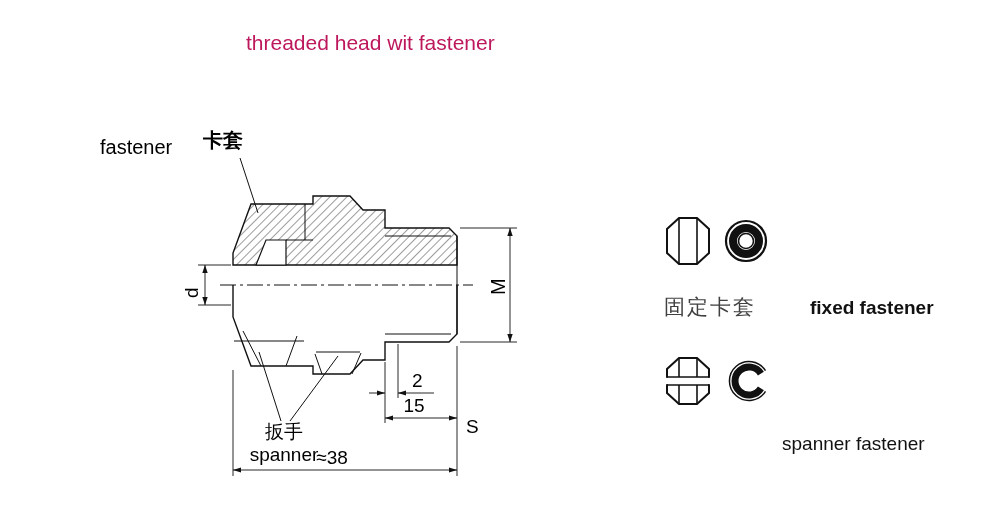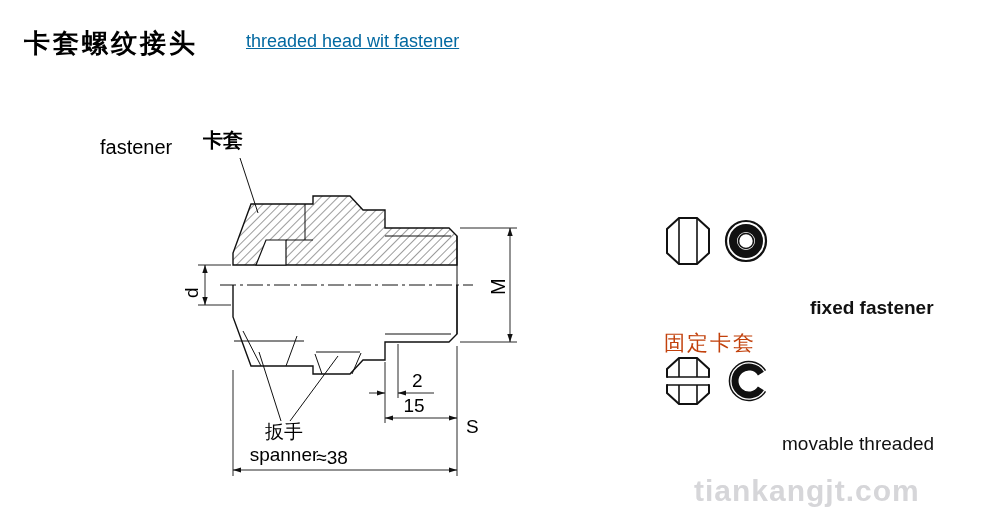--- a/index.html
+++ b/index.html
@@ -1,22 +1,22 @@
 <!DOCTYPE html>
 <html><head>
 <meta charset="utf-8">
 <style>
   * { margin:0; padding:0; box-sizing:border-box; }
   html,body { background:#ffffff; }
   body { font-family:"Liberation Sans", sans-serif; }
   .canvas { position:relative; width:1000px; height:531px; background:#fff; overflow:hidden; }
   .abs { position:absolute; white-space:nowrap; }
   .title-zh { left:24px; top:26px; font-size:26px; font-weight:bold; letter-spacing:3px; color:#000; }
-  .title-en { left:246px; top:31px; font-size:18px; color:#0369a1;text-decoration:underline; }
-  .legend-zh { font-size:21px; letter-spacing:2px; color:#c2410c;margin-top:36px; }
+  .title-en { left:246px; top:31px; font-size:21px; color:#be185d; }
+  .legend-zh { font-size:21px; letter-spacing:2px; color:#404040; }
   .legend-en { font-size:19px; color:#111; }
   .pos-fixed-zh   { left:664px; top:293px; }
   .pos-fixed-en   { left:810px; top:297px;font-weight:bold; }
   .pos-movable-zh { left:664px; top:421px; }
   .pos-movable-en { left:782px; top:433px; }
   .watermark { left:694px; top:474px; font-size:30px; font-weight:bold; letter-spacing:1px; color:#d6d6d9; }
   svg { position:absolute; left:0; top:0; }
   svg text { font-family:"Liberation Sans", sans-serif; fill:#000; }
   .thin { stroke:#111; stroke-width:1;   fill:none; }
   .dim  { stroke:#111; stroke-width:0.9; fill:none; }
@@ -133,22 +133,20 @@
       <rect x="665" y="377.8" width="46" height="6.4" fill="#fff"></rect>
       <line x1="667" y1="377" x2="709" y2="377" stroke="#111" stroke-width="1.6"></line>
       <line x1="667" y1="385" x2="709" y2="385" stroke="#111" stroke-width="1.6"></line>
     </g>
     <g>
       <path d="M765.5,370.7 A19.5,19.5 0 1 0 765.5,391.3" fill="none" stroke="#111" stroke-width="1.5"></path>
       <path d="M760.9,373.6 A14,14 0 1 0 760.9,388.4" fill="none" stroke="#111" stroke-width="7"></path>
     </g>
   </svg>
 
-  <div class="abs title-zh">卡套螺纹接头</div>
   <div class="abs title-en">threaded head wit fastener</div>
 
   <div class="abs legend-zh pos-fixed-zh">固定卡套</div>
   <div class="abs legend-en pos-fixed-en">fixed fastener</div>
-  <div class="abs legend-en pos-movable-en">movable threaded</div>
+  <div class="abs legend-en pos-movable-en">spanner fastener</div>
 
-  <div class="abs watermark">tiankangjt.com</div>
 
 </div>
 
 </body></html>

